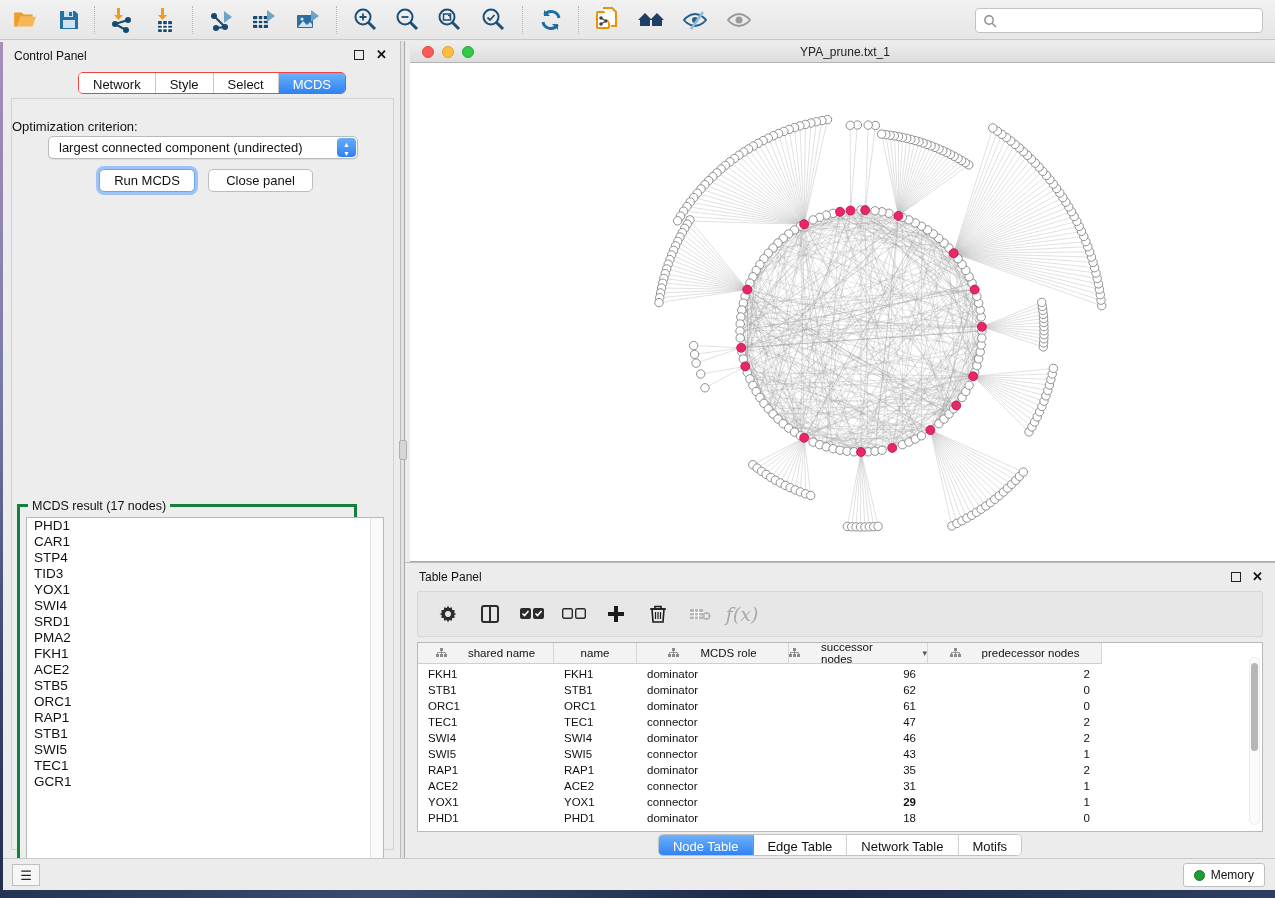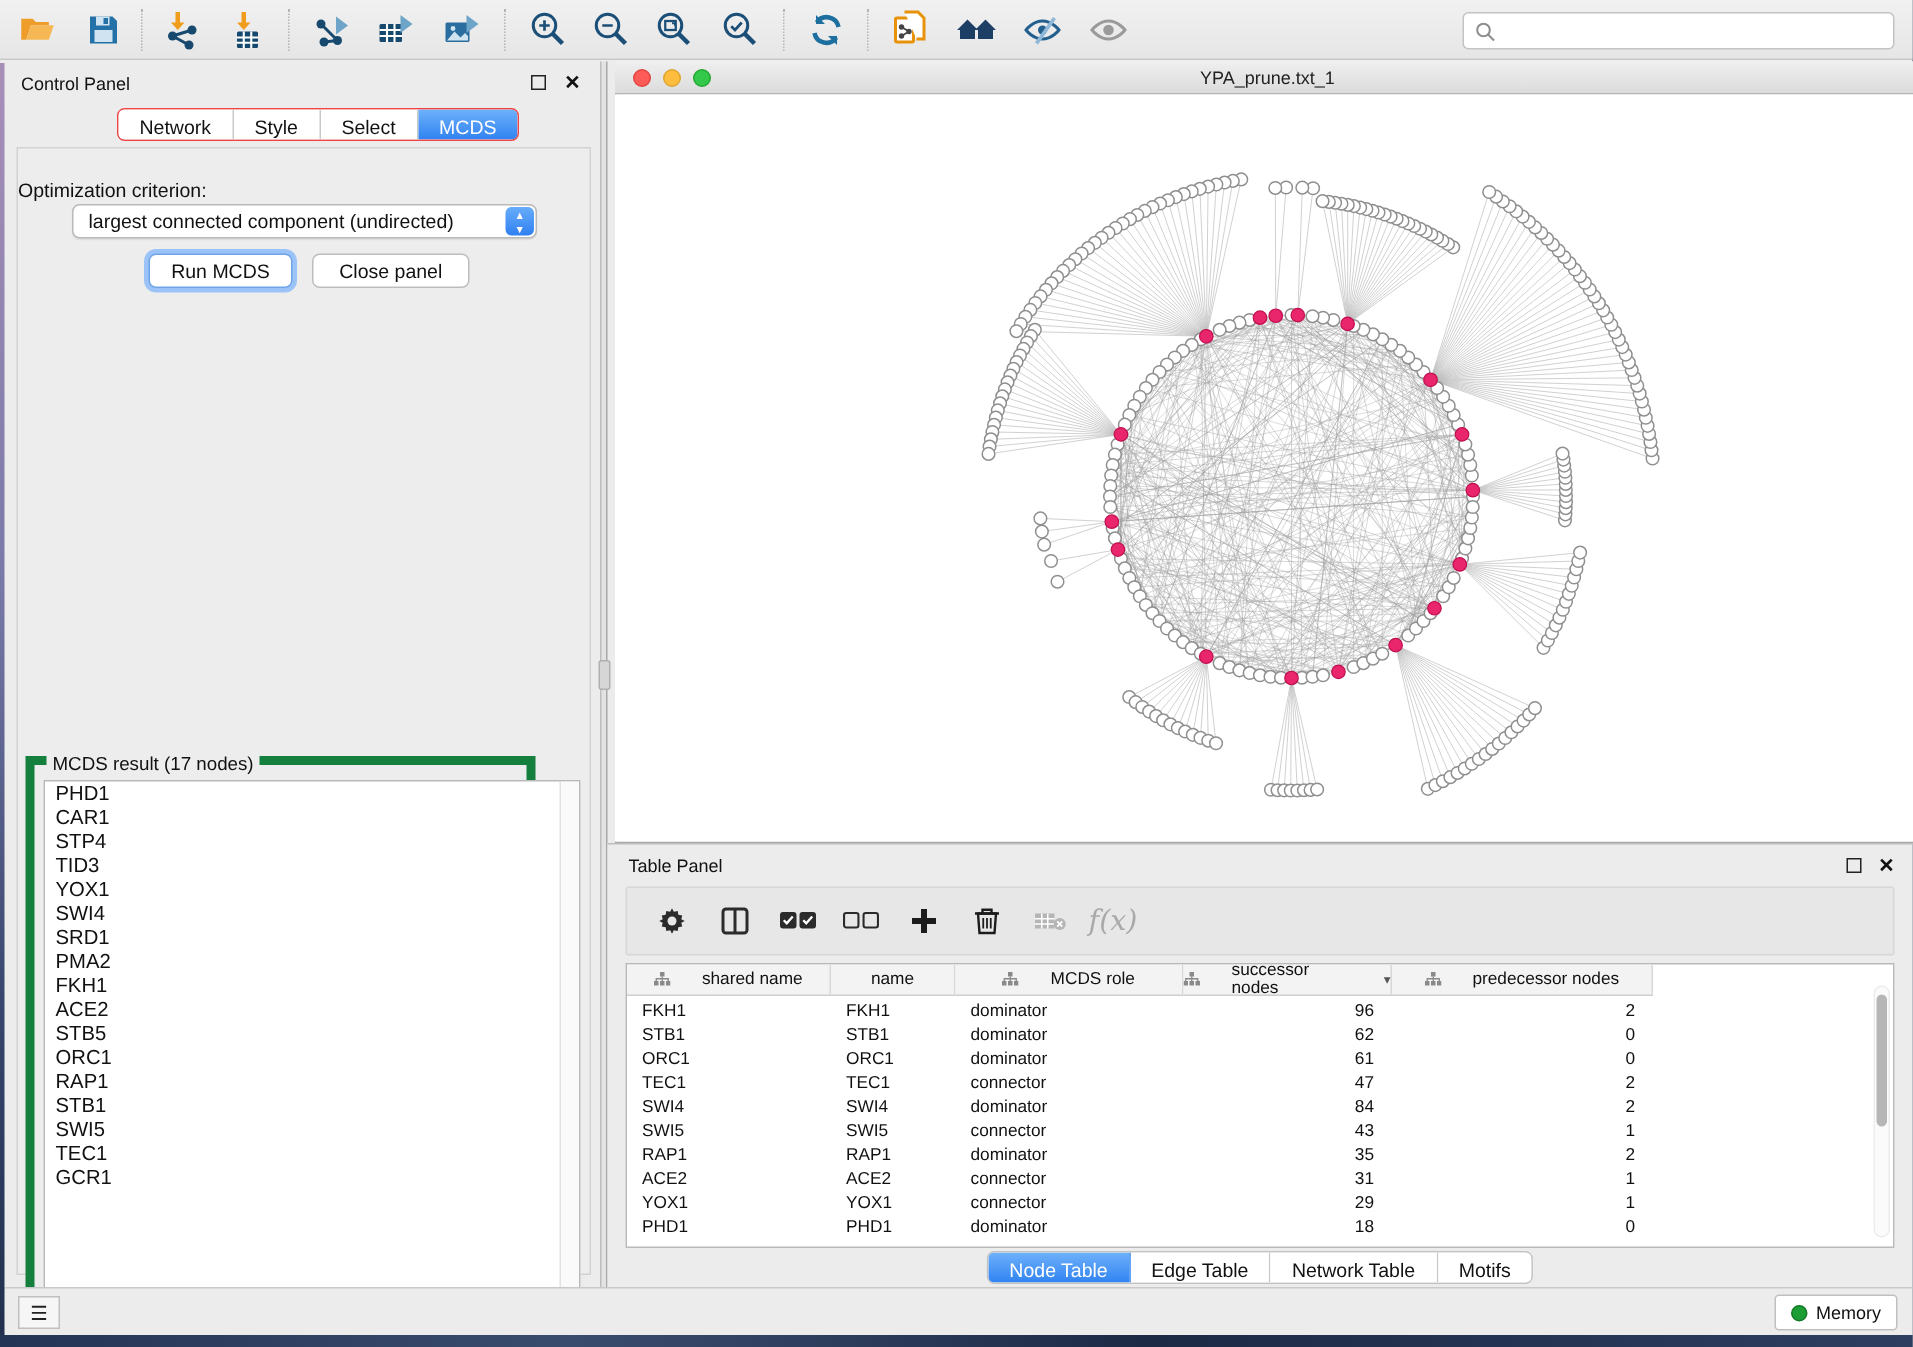--- a/index.html
+++ b/index.html
@@ -43,21 +43,21 @@
     align-items:center; padding-left:10px; cursor:pointer; box-shadow:0 1px 1px rgba(0,0,0,.08); }
   #criterion-stepper { position:absolute; right:1px; top:1px; width:19px; height:19px; border-radius:4px;
     background:linear-gradient(#68adfb,#2f80f1); color:#fff; font-size:7px; line-height:9px;
     text-align:center; padding-top:2px; }
   #run-btn { position:absolute; left:87px; top:70px; width:96px; height:23px; }
   #close-btn { position:absolute; left:196px; top:70px; width:105px; height:23px; }
   .mac-btn { background:#fff; border:1px solid #bdbdbd; border-radius:5px; font-size:13px;
     color:#111; cursor:pointer; font-family:"Liberation Sans",sans-serif; }
   .focus-ring { outline:none; box-shadow:0 0 0 3px #9cc3f7; border-color:#6fa5e8; }
   #mcds-fieldset { position:absolute; left:5px; top:405px; width:340px; height:372px;
-    border:6px solid #15803d; background:#ededed; }
+    border:3px solid #15803d; background:#ededed; }
   #mcds-legend { position:absolute; left:8px; top:-8px; background:#ededed; padding:0 4px;
     font-size:12.5px; color:#111; }
   #mcds-list { position:absolute; left:6px; top:10px; width:358px; height:354px; background:#fff;
     border:1px solid #b9b9b9; overflow:hidden; }
   #mcds-scroll { position:absolute; right:0; top:0; width:13px; height:100%;
     background:#fafafa; border-left:1px solid #e2e2e2; }
   .mcds-item { font-size:13.5px; color:#111; line-height:16px; padding-left:7px; }
 
   
   #v-divider { left:400px; top:41px; width:5px; height:849px; background:#e3e3e3;
@@ -1387,21 +1387,21 @@
             <div class="t-cell" style="width: 136px; padding: 0px 0px 0px 10px;">TEC1</div>
             <div class="t-cell" style="width: 83px; padding: 0px 0px 0px 10px;">TEC1</div>
             <div class="t-cell" style="width: 152px; padding: 0px 0px 0px 10px;">connector</div>
             <div class="t-cell num" style="width: 139px; padding: 0px 12px 0px 0px;">47</div>
             <div class="t-cell num" style="width: 174px; padding: 0px 12px 0px 0px;">2</div>
           </div>
           <div class="t-row" style="top: 87px;">
             <div class="t-cell" style="width: 136px; padding: 0px 0px 0px 10px;">SWI4</div>
             <div class="t-cell" style="width: 83px; padding: 0px 0px 0px 10px;">SWI4</div>
             <div class="t-cell" style="width: 152px; padding: 0px 0px 0px 10px;">dominator</div>
-            <div class="t-cell num" style="width: 139px; padding: 0px 12px 0px 0px;">84</div>
+            <div class="t-cell num" style="width: 139px; padding: 0px 12px 0px 0px;">46</div>
             <div class="t-cell num" style="width: 174px; padding: 0px 12px 0px 0px;">2</div>
           </div>
           <div class="t-row" style="top: 103px;">
             <div class="t-cell" style="width: 136px; padding: 0px 0px 0px 10px;">SWI5</div>
             <div class="t-cell" style="width: 83px; padding: 0px 0px 0px 10px;">SWI5</div>
             <div class="t-cell" style="width: 152px; padding: 0px 0px 0px 10px;">connector</div>
             <div class="t-cell num" style="width: 139px; padding: 0px 12px 0px 0px;">43</div>
             <div class="t-cell num" style="width: 174px; padding: 0px 12px 0px 0px;">1</div>
           </div>
           <div class="t-row" style="top: 119px;">
@@ -1415,21 +1415,21 @@
             <div class="t-cell" style="width: 136px; padding: 0px 0px 0px 10px;">ACE2</div>
             <div class="t-cell" style="width: 83px; padding: 0px 0px 0px 10px;">ACE2</div>
             <div class="t-cell" style="width: 152px; padding: 0px 0px 0px 10px;">connector</div>
             <div class="t-cell num" style="width: 139px; padding: 0px 12px 0px 0px;">31</div>
             <div class="t-cell num" style="width: 174px; padding: 0px 12px 0px 0px;">1</div>
           </div>
           <div class="t-row" style="top: 151px;">
             <div class="t-cell" style="width: 136px; padding: 0px 0px 0px 10px;">YOX1</div>
             <div class="t-cell" style="width: 83px; padding: 0px 0px 0px 10px;">YOX1</div>
             <div class="t-cell" style="width: 152px; padding: 0px 0px 0px 10px;">connector</div>
-            <div class="t-cell num" style="width: 139px; padding: 0px 12px 0px 0px;">29</div>
+            <div class="t-cell num" style="width: 139px; padding: 0px 12px 0px 0px; font-weight: bold;">29</div>
             <div class="t-cell num" style="width: 174px; padding: 0px 12px 0px 0px;">1</div>
           </div>
           <div class="t-row" style="top: 167px;">
             <div class="t-cell" style="width: 136px; padding: 0px 0px 0px 10px;">PHD1</div>
             <div class="t-cell" style="width: 83px; padding: 0px 0px 0px 10px;">PHD1</div>
             <div class="t-cell" style="width: 152px; padding: 0px 0px 0px 10px;">dominator</div>
             <div class="t-cell num" style="width: 139px; padding: 0px 12px 0px 0px;">18</div>
             <div class="t-cell num" style="width: 174px; padding: 0px 12px 0px 0px;">0</div>
           </div>
         </div>

